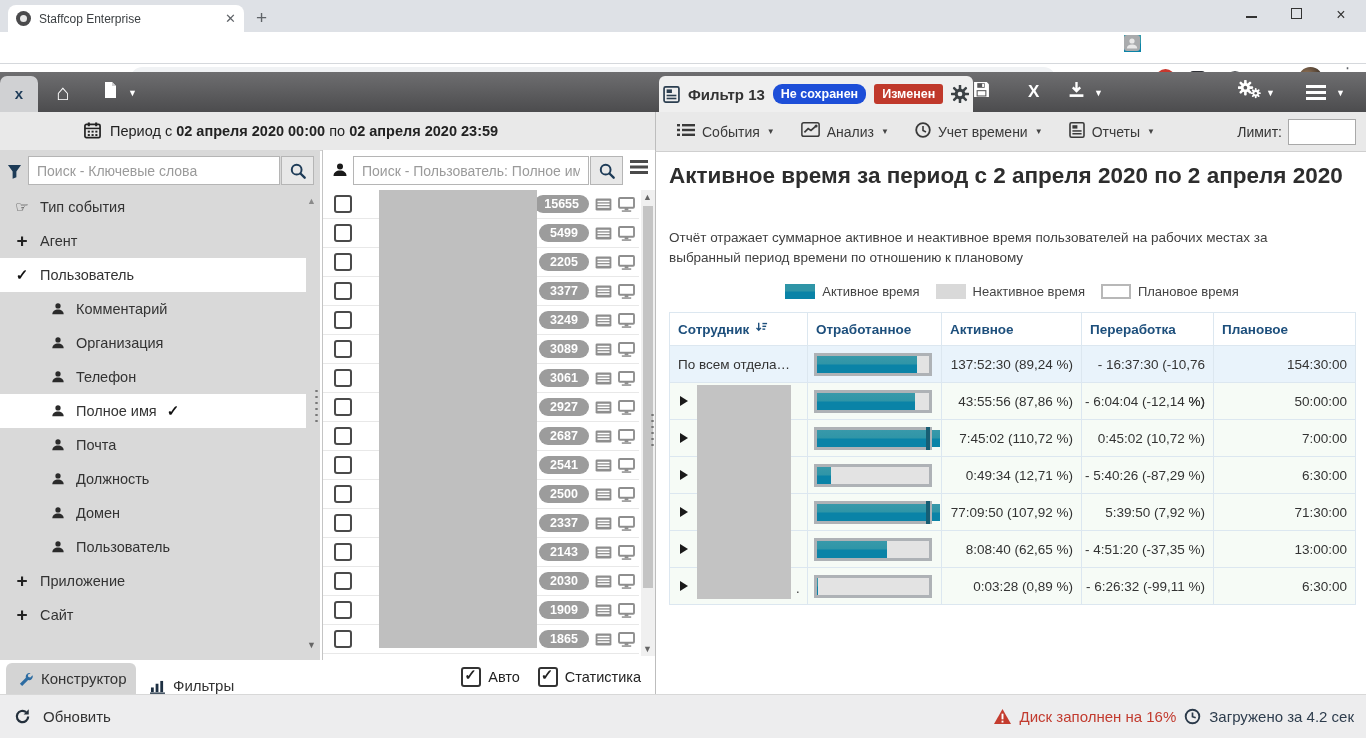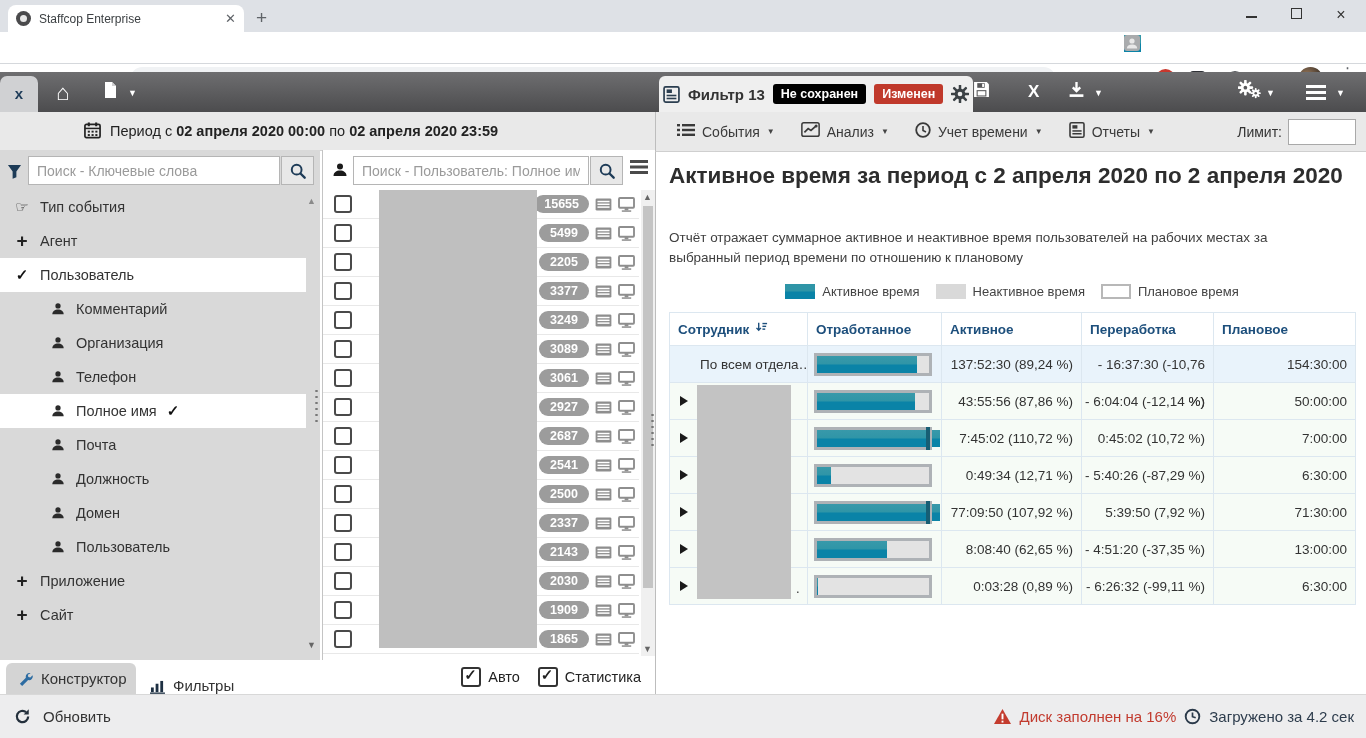--- a/index.html
+++ b/index.html
@@ -44,21 +44,21 @@
   #darkbar{left:0;top:72px;width:1366px;height:40px;background:linear-gradient(#6e6e70,#4c4c4e);}
   #xtab{left:0;top:76px;width:38px;height:36px;background:#d0d1d3;border-radius:7px 7px 0 0;
         color:#1c3a57;font-weight:bold;font-size:15px;text-align:center;line-height:36px;}
   #ic-home{left:56px;top:80px;color:#fff;font-size:22px;}
   #ic-pages{left:102px;top:81px;}
   #ic-pages-caret{left:128px;top:88px;color:#fff;font-size:9px;}
   #ftab{left:659px;top:76px;height:36px;background:#efefef;border-radius:6px 6px 0 0;
         display:flex;align-items:center;gap:8px;padding:0 4px;}
   #ftab .lbl{font-size:15px;font-weight:bold;color:#333;}
   .badge{font-size:12.5px;font-weight:bold;color:#fff;border-radius:3px;padding:3px 8px;}
-  .badge.blue{background:#000000;} .badge.red{background:#c0392b;}
+  .badge.blue{background:#1d4ed8;border-radius:9px;} .badge.red{background:#c0392b;}
   .dk-ic{color:#fff;}
   #ic-save{left:973px;top:81px;} #ic-xclose{left:1028px;top:82px;font-size:17px;font-weight:bold;color:#fff;}
   #ic-dl{left:1068px;top:81px;} #ic-dl-caret{left:1094px;top:88px;color:#fff;font-size:9px;}
   #ic-gears{left:1238px;top:80px;} #ic-gears-caret{left:1266px;top:88px;color:#fff;font-size:9px;}
   #ic-burger{left:1306px;top:85px;width:20px;height:3px;background:#fff;box-shadow:0 6px 0 #fff,0 12px 0 #fff;}
   #ic-burger-caret{left:1336px;top:88px;color:#fff;font-size:9px;}
   
   #periodbar{left:0;top:112px;width:655px;height:38px;background:#e9e9e9;border-bottom:1px solid #d2d2d2;}
   #periodbar .cal{position:absolute;left:84px;top:10px;}
   #periodbar .ptxt{position:absolute;left:110px;top:11px;font-size:14.5px;color:#222;}
@@ -143,21 +143,21 @@
   #rtable{position:absolute;left:13px;top:160px;width:686px;border-top:1px solid #dce7f0;border-left:1px solid #dce7f0;}
   .t-row{display:flex;}
   .t-cell{border-right:1px solid #dce7f0;border-bottom:1px solid #dce7f0;box-sizing:border-box;position:relative;}
   .c0{width:138px;} .c1{width:134px;} .c2{width:140px;} .c3{width:132px;} .c4{width:142px;}
   #t-head .t-cell{height:33px;line-height:33px;font-weight:bold;font-size:13.5px;color:#1d4f7c;
                   padding-left:8px;background:#fff;display:flex;align-items:center;gap:6px;}
   #t-body .t-row{height:37px;background:#f6fbf6;}
   #t-body .t-row.t-sum{background:#e9f3fb;}
   #t-body .t-cell{height:37px;font-size:13.5px;color:#333;}
   .num{text-align:right;line-height:37px;padding-right:8px;}
-  .t-name{display:block;line-height:37px;padding-left:8px;white-space:nowrap;overflow:hidden;margin-left:22px;}
+  .t-name{display:block;line-height:37px;padding-left:8px;white-space:nowrap;overflow:hidden;}
   .expander{position:absolute;left:10px;top:13px;width:0;height:0;
             border-left:8px solid #1a1a1a;border-top:5.5px solid transparent;border-bottom:5.5px solid transparent;}
   .bar-wrap{position:relative;width:130px;height:23px;margin:7px 0 0 6px;}
   .bar{position:absolute;left:0;top:0;width:112px;height:17px;border:3px solid #aeb2b6;background:#e3e3e3;}
   .fill{height:100%;background:linear-gradient(180deg,#3899aa 0%,#2f95a7 49%,#0a83a7 51%,#0a83a7 100%);}
   .mark{position:absolute;left:112px;top:0;width:4px;height:23px;background:#175e74;}
   .ext{position:absolute;left:118px;top:3px;width:8px;height:17px;
        background:linear-gradient(180deg,#3899aa 0%,#2f95a7 49%,#0a83a7 51%);}
   #tbl-redact{position:absolute;left:27px;top:72px;width:94px;height:214px;background:#c3c3c3;}
   #tbl-dot{position:absolute;left:126px;top:268px;font-size:13px;color:#333;}

